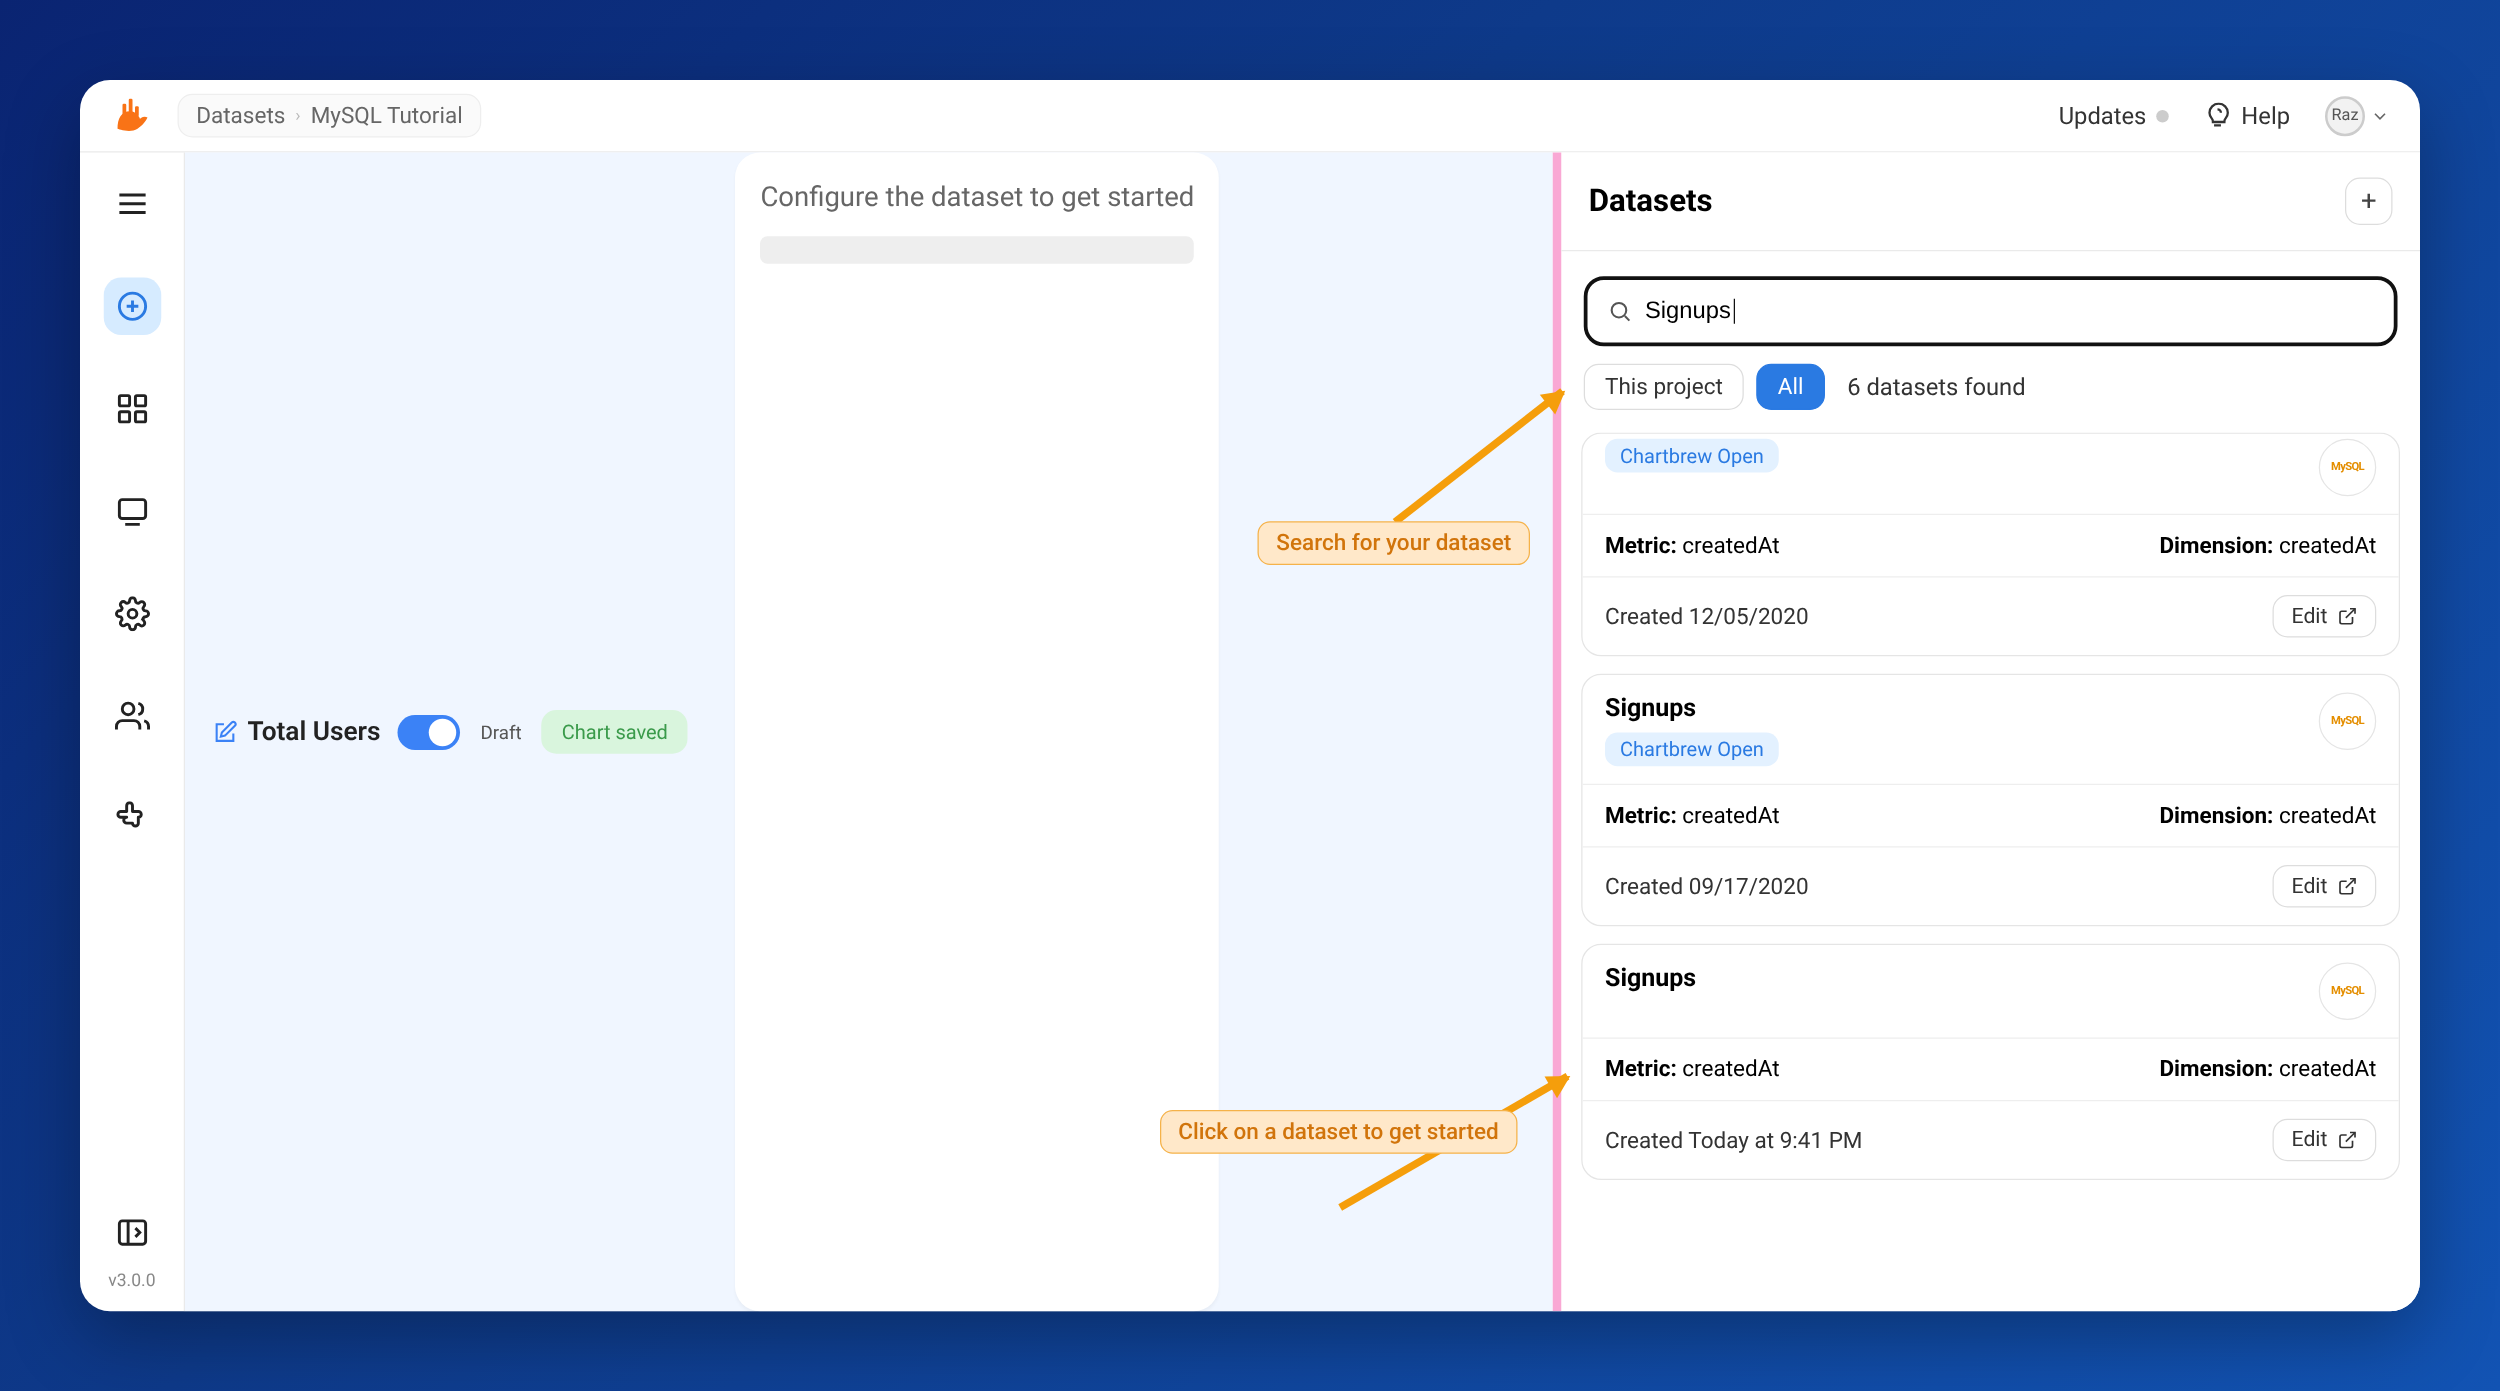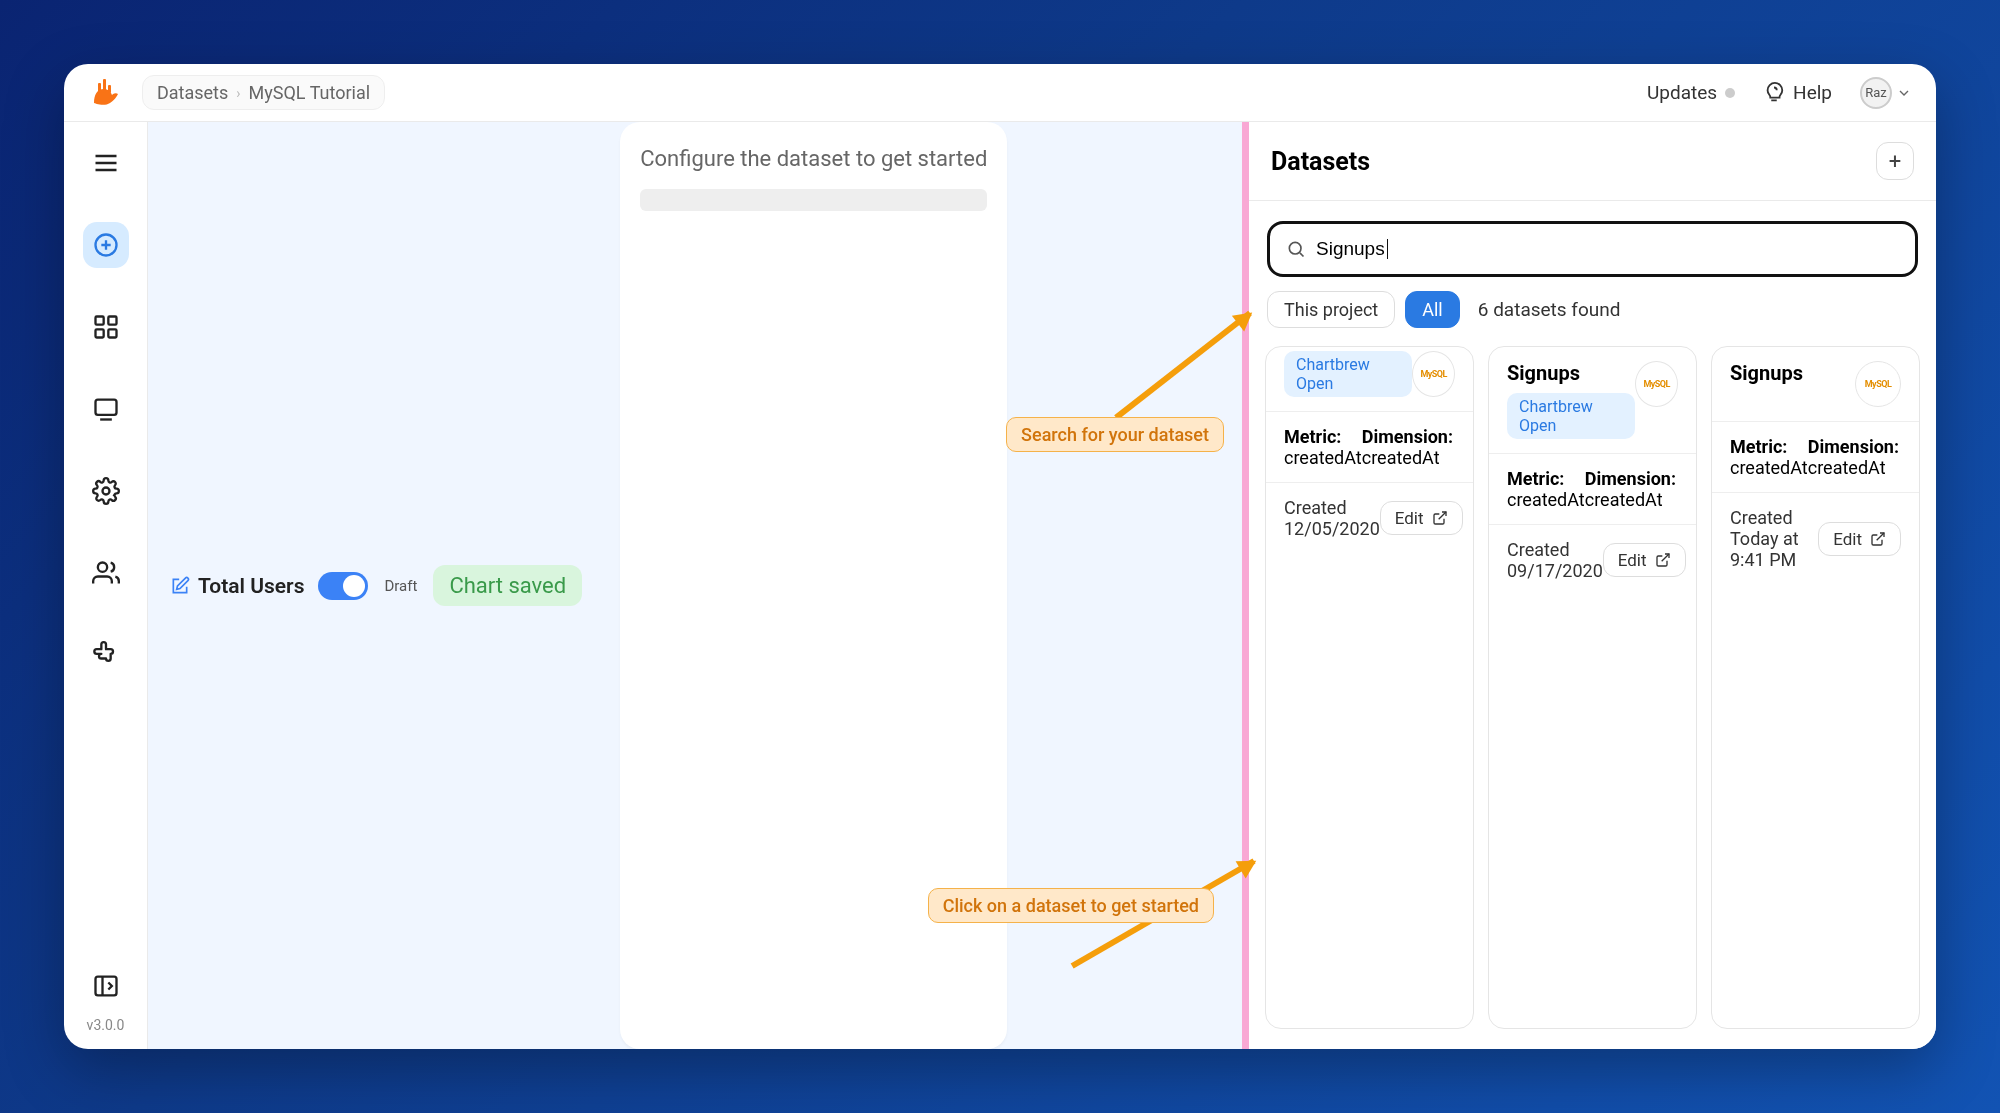--- a/index.html
+++ b/index.html
@@ -77,21 +77,21 @@
   gap: 14px;
 }
 .title-wrap { display: flex; align-items: center; gap: 8px; font-size: 21px; font-weight: 600; color: #222; }
 .title-wrap .pencil { color: #3b82f6; }
 .center-header-right { margin-left: auto; display: flex; align-items: center; gap: 16px; }
 .toggle {
   width: 50px; height: 28px; background: #3b82f6; border-radius: 14px; position: relative; cursor: pointer;
 }
 .toggle::after { content:""; position:absolute; right:3px; top:3px; width:22px; height:22px; background:#fff; border-radius:50%; }
 .draft-label { font-size: 15px; color: #555; }
-.chart-saved { background: #d9f5dd; color: #3a9a4a; font-size: 22px; padding: 8px 16px; border-radius: 12px; }
+.chart-saved { background: #d9f5dd; color: #3a9a4a; font-size: 16px; padding: 8px 16px; border-radius: 12px; }
 .config-card {
   margin: 0 16px;
   background: #fff;
   border-radius: 20px;
   padding: 24px 20px 26px;
   box-shadow: 0 2px 3px rgba(0,0,0,.04);
 }
 .config-text { color: #666; font-size: 22px; margin-bottom: 18px; }
 .bar-skeleton { height: 22px; background: #eee; border-radius: 6px; }
 .callout {
@@ -141,21 +141,21 @@
   align-items: center;
   padding: 14px 16px;
   gap: 10px;
 }
 .search-box input { border: none; outline: none; font-size: 19px; flex: 1; background: transparent; }
 .search-box svg { width: 20px; height: 20px; stroke: #555; fill:none; stroke-width:2; }
 .filter-row { padding: 0 18px 18px; display:flex; align-items:center; gap: 10px; }
 .pill { padding: 7px 16px; border-radius: 12px; font-size: 18px; cursor:pointer; border:1.5px solid #ddd; color:#333; background:#fff; }
 .pill.active { background:#2a7ae2; color:#fff; border-color:#2a7ae2; }
 .found-text { margin-left: 8px; color:#333; font-size: 19px; }
-.dataset-list { flex:1; overflow-y: auto; padding: 0 16px 20px; display:flex; flex-direction:row; gap: 14px; }
+.dataset-list { flex:1; overflow-y: auto; padding: 0 16px 20px; display:flex; flex-direction:column; gap: 14px; }
 .ds-card { border: 1.5px solid #e5e5e5; border-radius: 16px; overflow: hidden; cursor:pointer; }
 .ds-top { padding: 14px 18px; display:flex; align-items:flex-start; justify-content: space-between; }
 .ds-title { font-size: 20px; font-weight: 700; margin-bottom: 8px; }
 .ds-tag { background:#e3f1ff; color:#2a7ae2; font-size: 16px; padding: 4px 12px; border-radius: 10px; display:inline-block; }
 .ds-db-icon { width:46px; height:46px; border:1.5px solid #e5e5e5; border-radius:50%; display:flex; align-items:center; justify-content:center; }
 .ds-row { border-top:1px solid #eee; padding: 14px 18px; display:flex; justify-content:space-between; font-size: 18px; }
 .ds-row .label { font-weight: 700; }
 .ds-row-last { border-top:1px solid #eee; padding: 14px 18px; display:flex; justify-content:space-between; align-items:center; font-size: 18px; color:#333; }
 .edit-btn { border:1.5px solid #ddd; border-radius:12px; padding: 6px 14px; display:flex; align-items:center; gap:8px; cursor:pointer; font-size:17px; }
 .edit-btn svg { width:16px; height:16px; stroke:#333; fill:none; stroke-width:2; }

